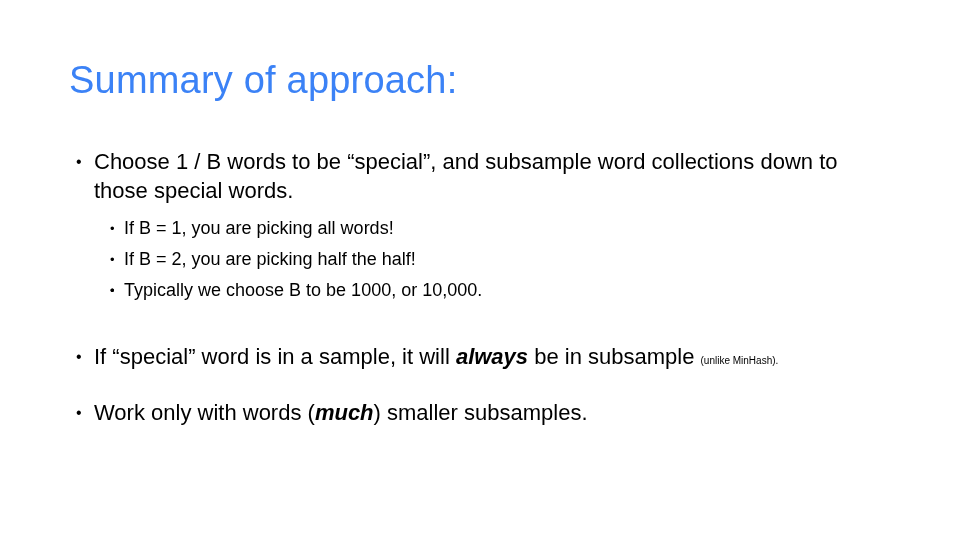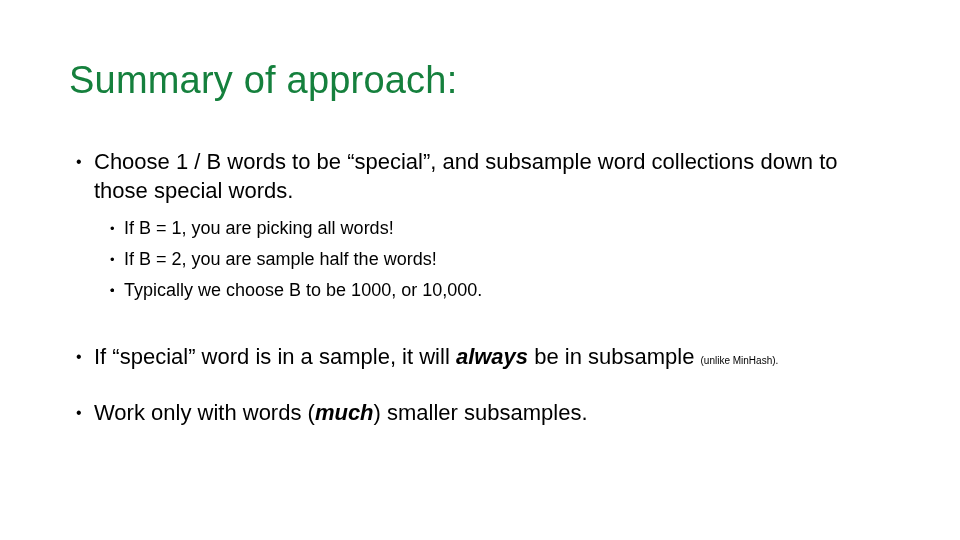--- a/index.html
+++ b/index.html
@@ -24,21 +24,21 @@
 
   
   .slide-title {
     position: absolute;
     left: 69px;
     top: 57px;
     font-size: 38px;
     line-height: 46px;
     font-weight: 300;
     letter-spacing: 0.2px;
-    color: #15803d;
+    color: #3b82f6;
     white-space: nowrap;
     font-stretch: semi-condensed;
   }
 
   
   .body-area {
     position: absolute;
     left: 0;
     top: 0;
     width: 960px;
@@ -125,21 +125,21 @@
       <span>Choose 1 / B words to be “special”, and subsample word collections down to those special words.</span>
     </div>
 
     <div class="sub-list">
       <div class="bullet-l2">
         <span class="dot">•</span>
         <span>If B = 1, you are picking all words!</span>
       </div>
       <div class="bullet-l2">
         <span class="dot">•</span>
-        <span>If B = 2, you are sample half the words!</span>
+        <span>If B = 2, you are picking half the half!</span>
       </div>
       <div class="bullet-l2">
         <span class="dot">•</span>
       </div>
       <div class="bullet-l2">
         <span class="dot">•</span>
         <span>Typically we choose B to be 1000, or 10,000.</span>
       </div>
     </div>
 

